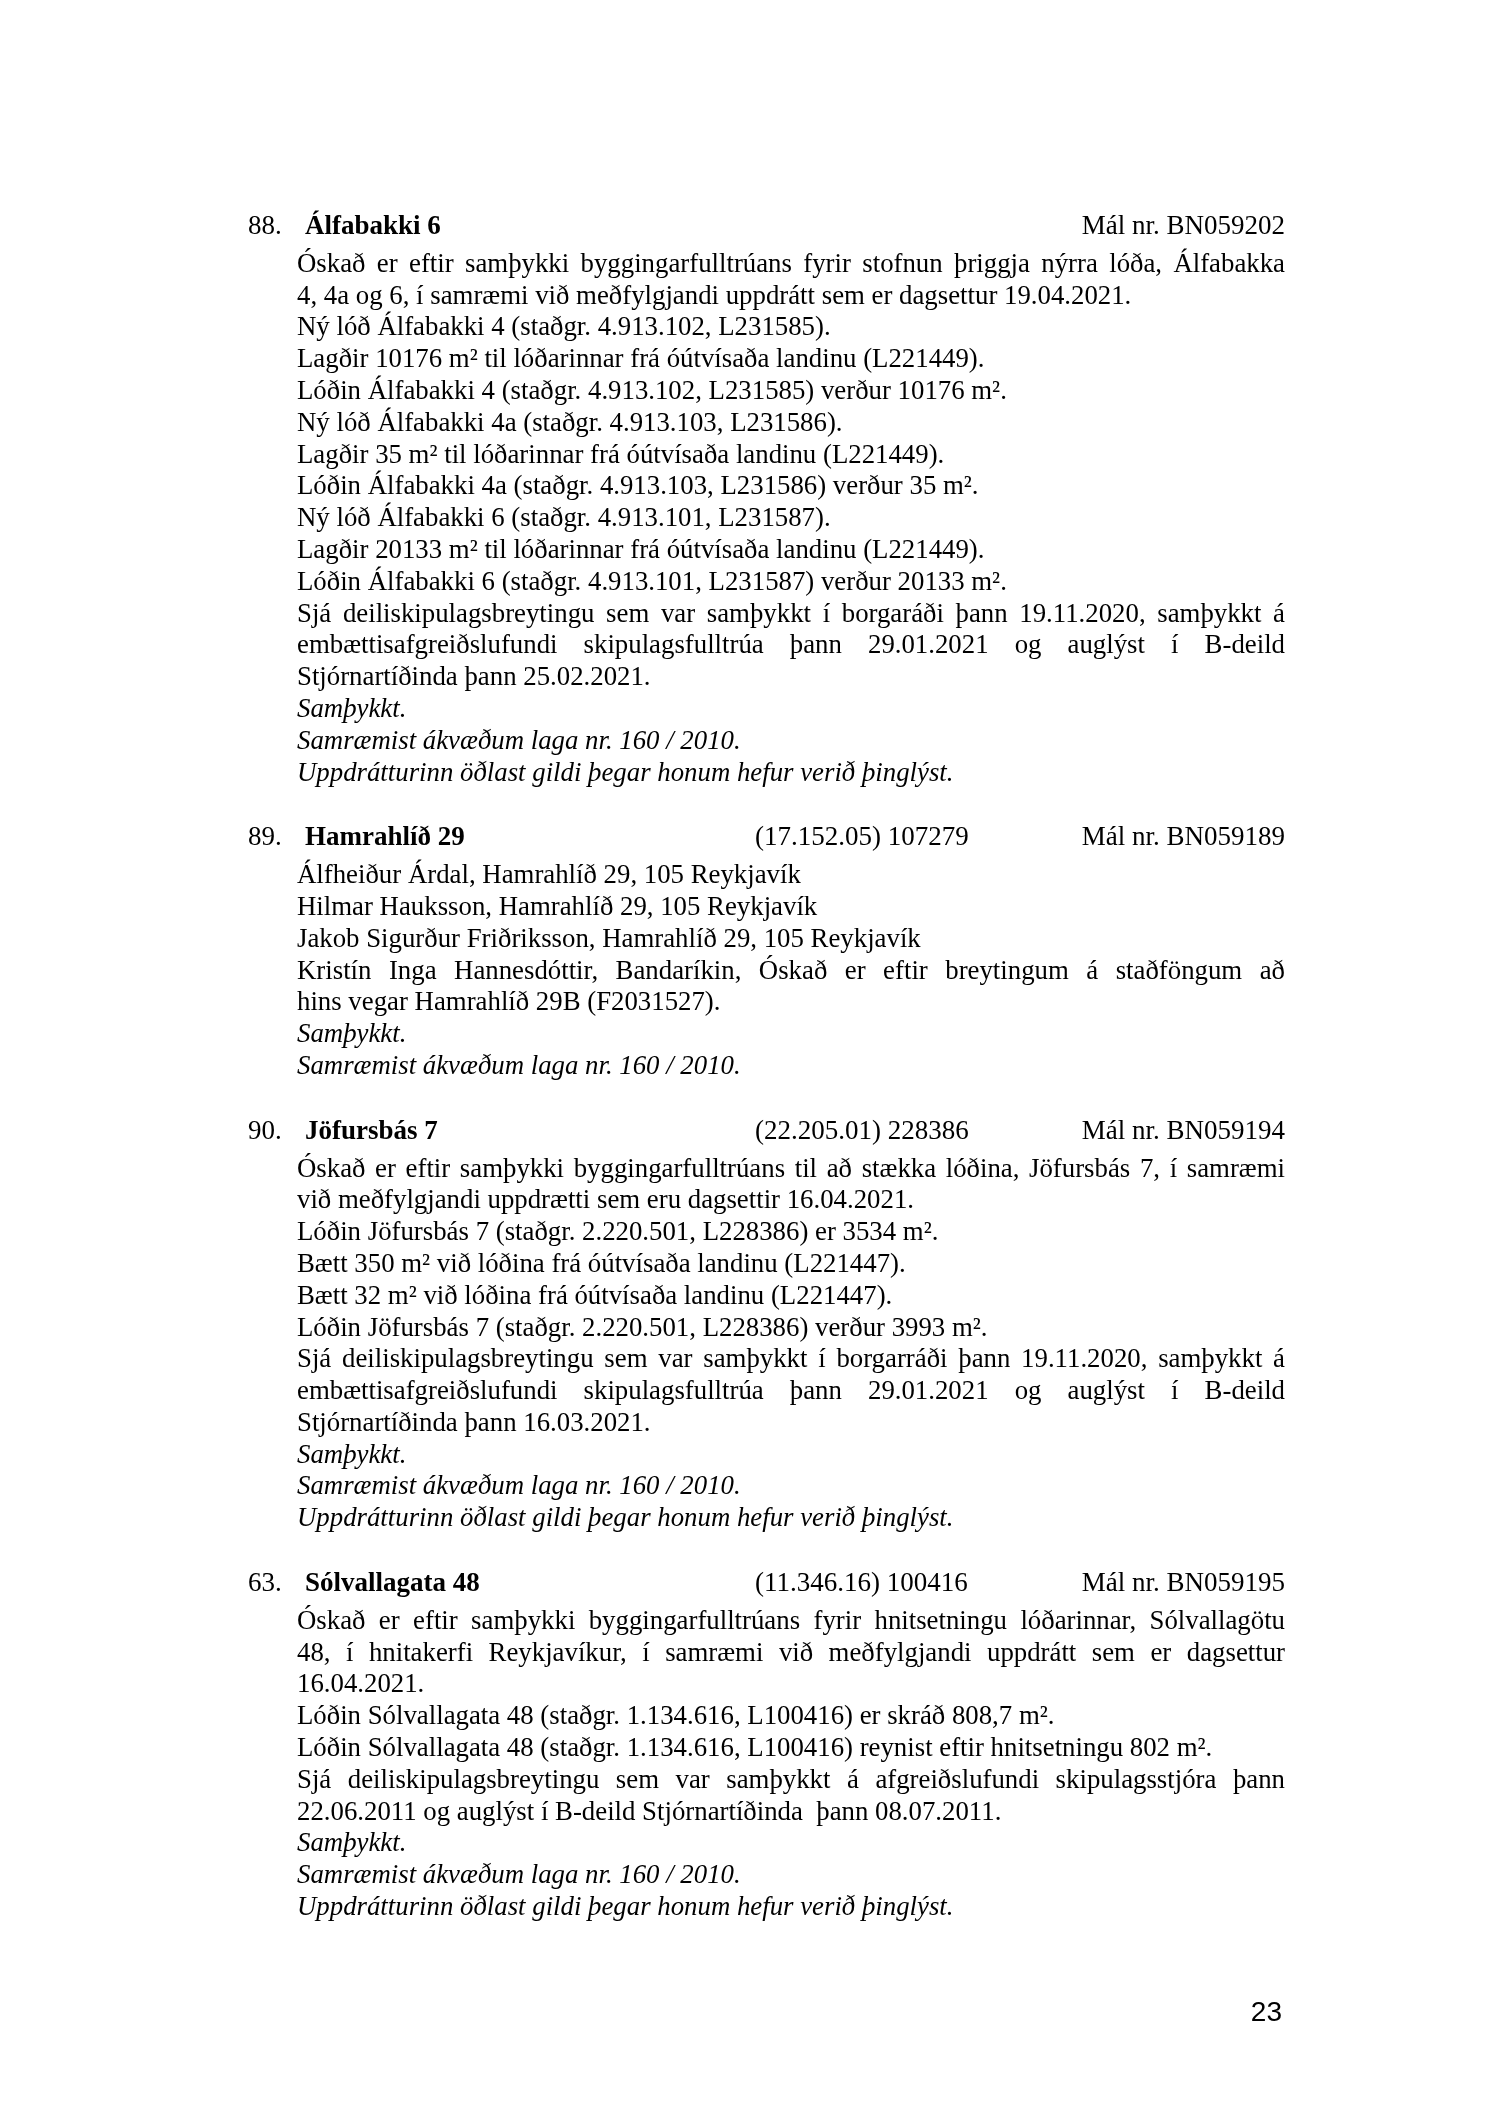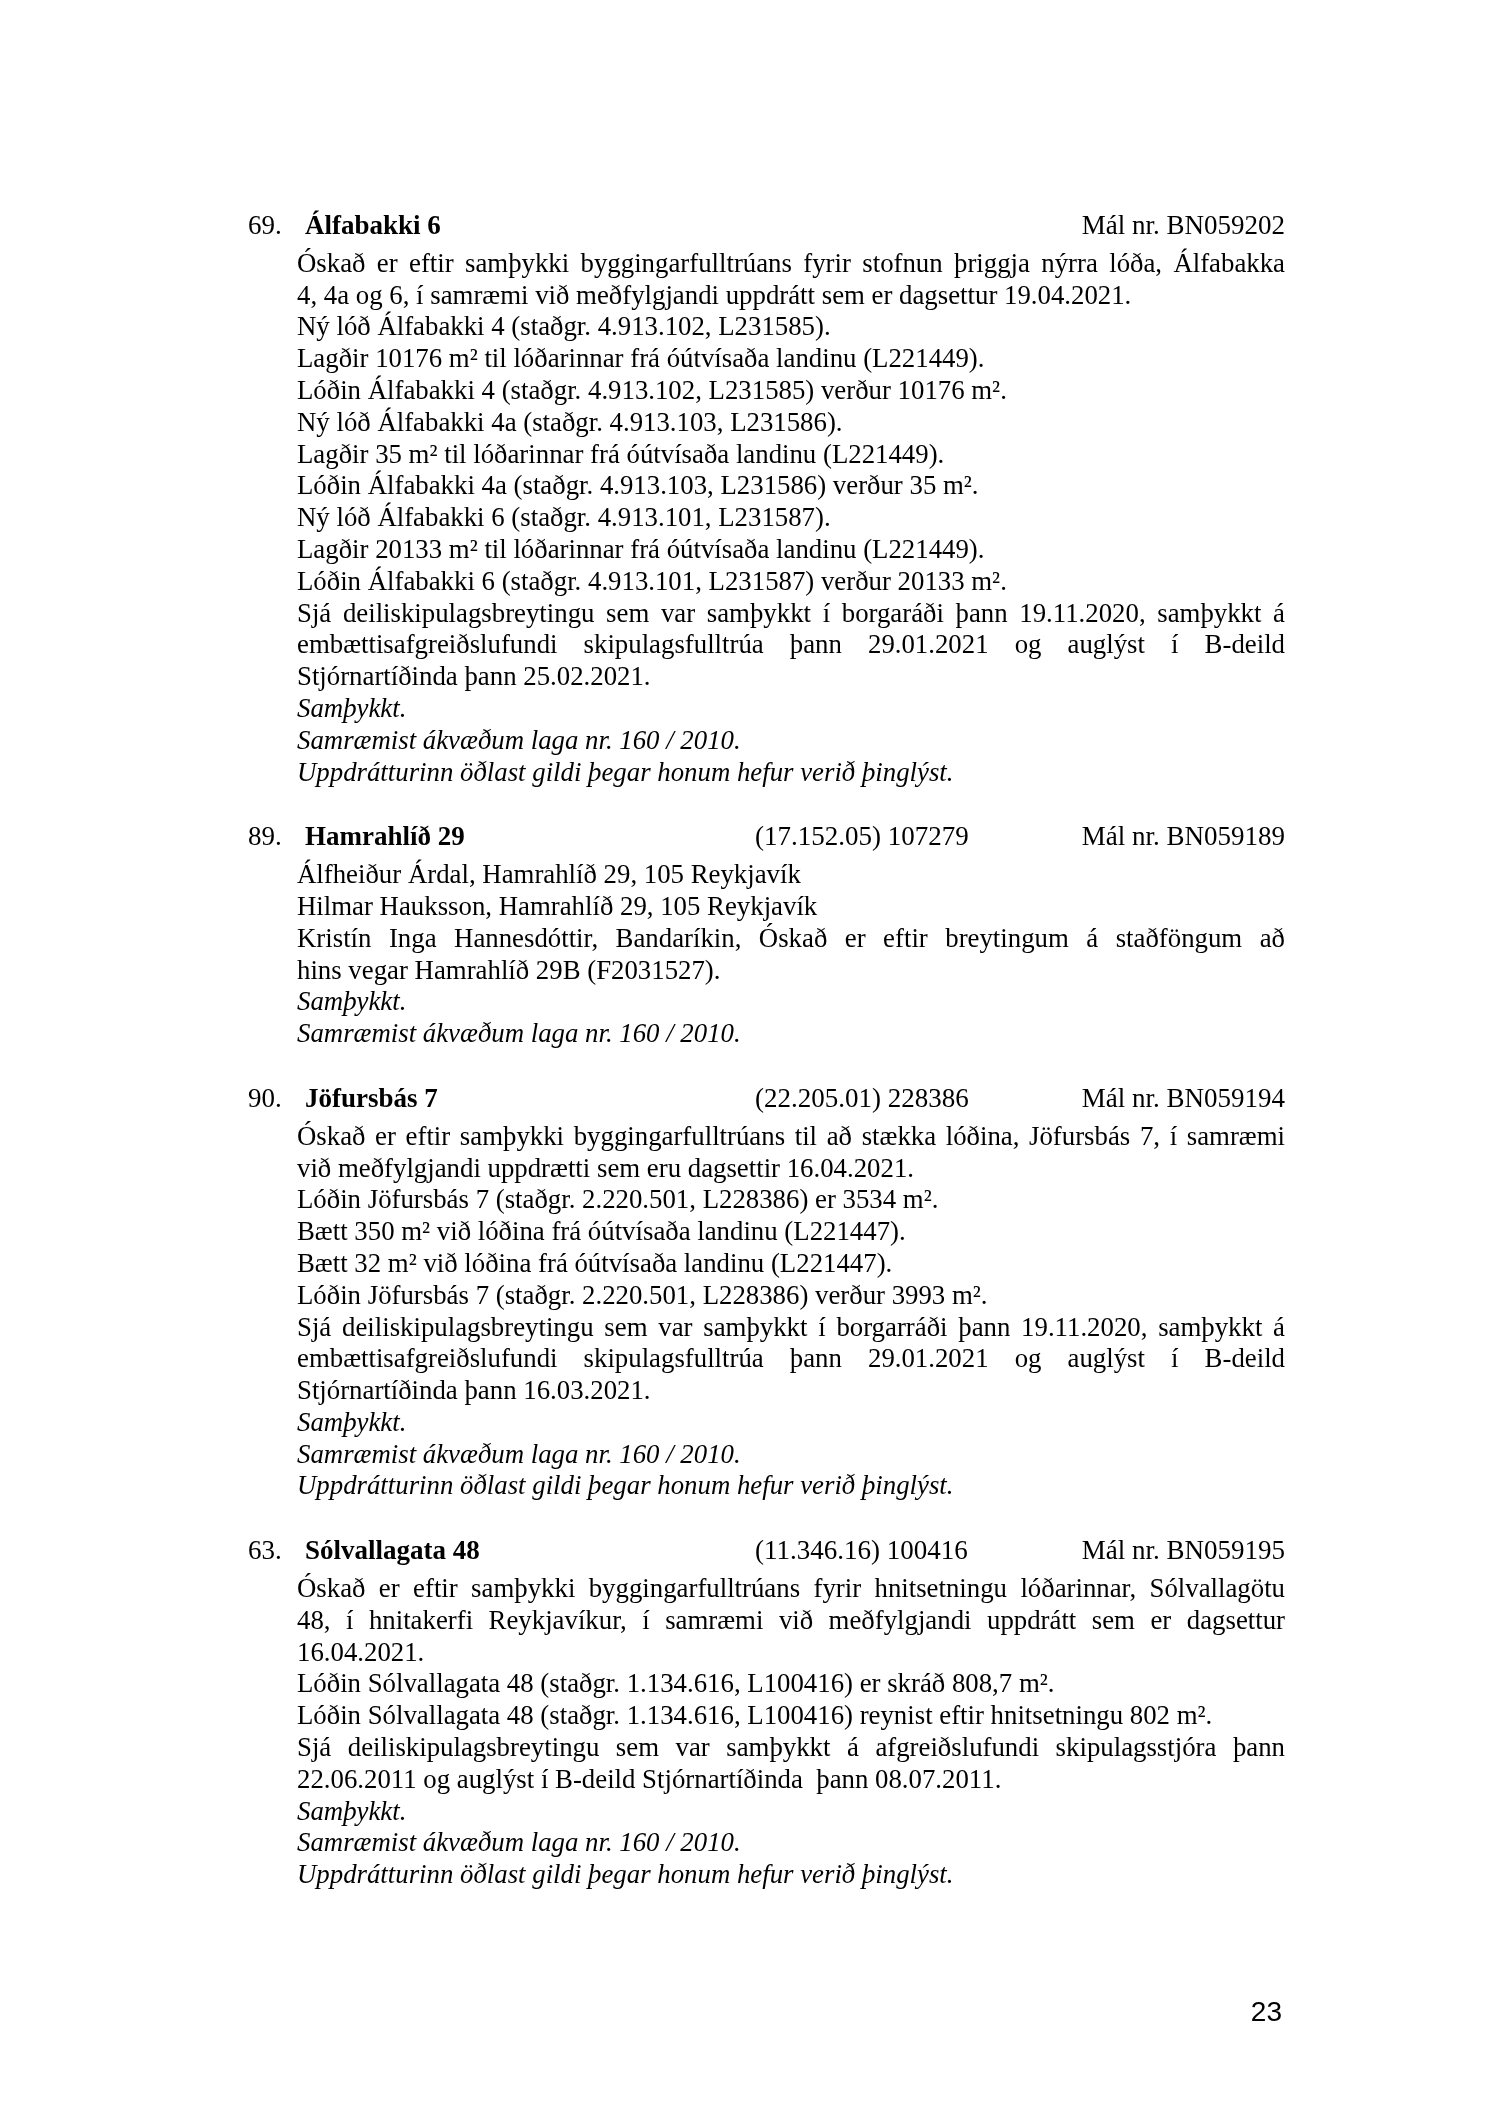--- a/index.html
+++ b/index.html
@@ -84,21 +84,21 @@
     color: #000000;
   }
 </style>
 </head>
 <body>
 
 <div class="page">
   <main class="content">
   <section class="item">
     <div class="item-header">
-      <span class="item-number">69.</span>
+      <span class="item-number">88.</span>
       <span class="item-title">Álfabakki 6</span>
       <span class="item-parcel"></span>
       <span class="item-case">Mál nr. BN059202</span>
     </div>
     <div class="item-body">
           <p class="line j">Óskað er eftir samþykki byggingarfulltrúans fyrir stofnun þriggja nýrra lóða, Álfabakka</p>
           <p class="line l">4, 4a og 6, í samræmi við meðfylgjandi uppdrátt sem er dagsettur 19.04.2021.</p>
           <p class="line l">Ný lóð Álfabakki 4 (staðgr. 4.913.102, L231585).</p>
           <p class="line l">Lagðir 10176 m² til lóðarinnar frá óútvísaða landinu (L221449).</p>
           <p class="line l">Lóðin Álfabakki 4 (staðgr. 4.913.102, L231585) verður 10176 m².</p>
@@ -120,20 +120,21 @@
   <section class="item">
     <div class="item-header">
       <span class="item-number">89.</span>
       <span class="item-title">Hamrahlíð 29</span>
       <span class="item-parcel">(17.152.05) 107279</span>
       <span class="item-case">Mál nr. BN059189</span>
     </div>
     <div class="item-body">
           <p class="line l">Álfheiður Árdal, Hamrahlíð 29, 105 Reykjavík</p>
           <p class="line l">Hilmar Hauksson, Hamrahlíð 29, 105 Reykjavík</p>
+          <p class="line l">Jakob Sigurður Friðriksson, Hamrahlíð 29, 105 Reykjavík</p>
           <p class="line j">Kristín Inga Hannesdóttir, Bandaríkin, Óskað er eftir breytingum á staðföngum að</p>
           <p class="line l">hins vegar Hamrahlíð 29B (F2031527).</p>
           <p class="line i">Samþykkt.</p>
           <p class="line i">Samræmist ákvæðum laga nr. 160 / 2010.</p>
         </div>
   </section>
 
   <section class="item">
     <div class="item-header">
       <span class="item-number">90.</span>

